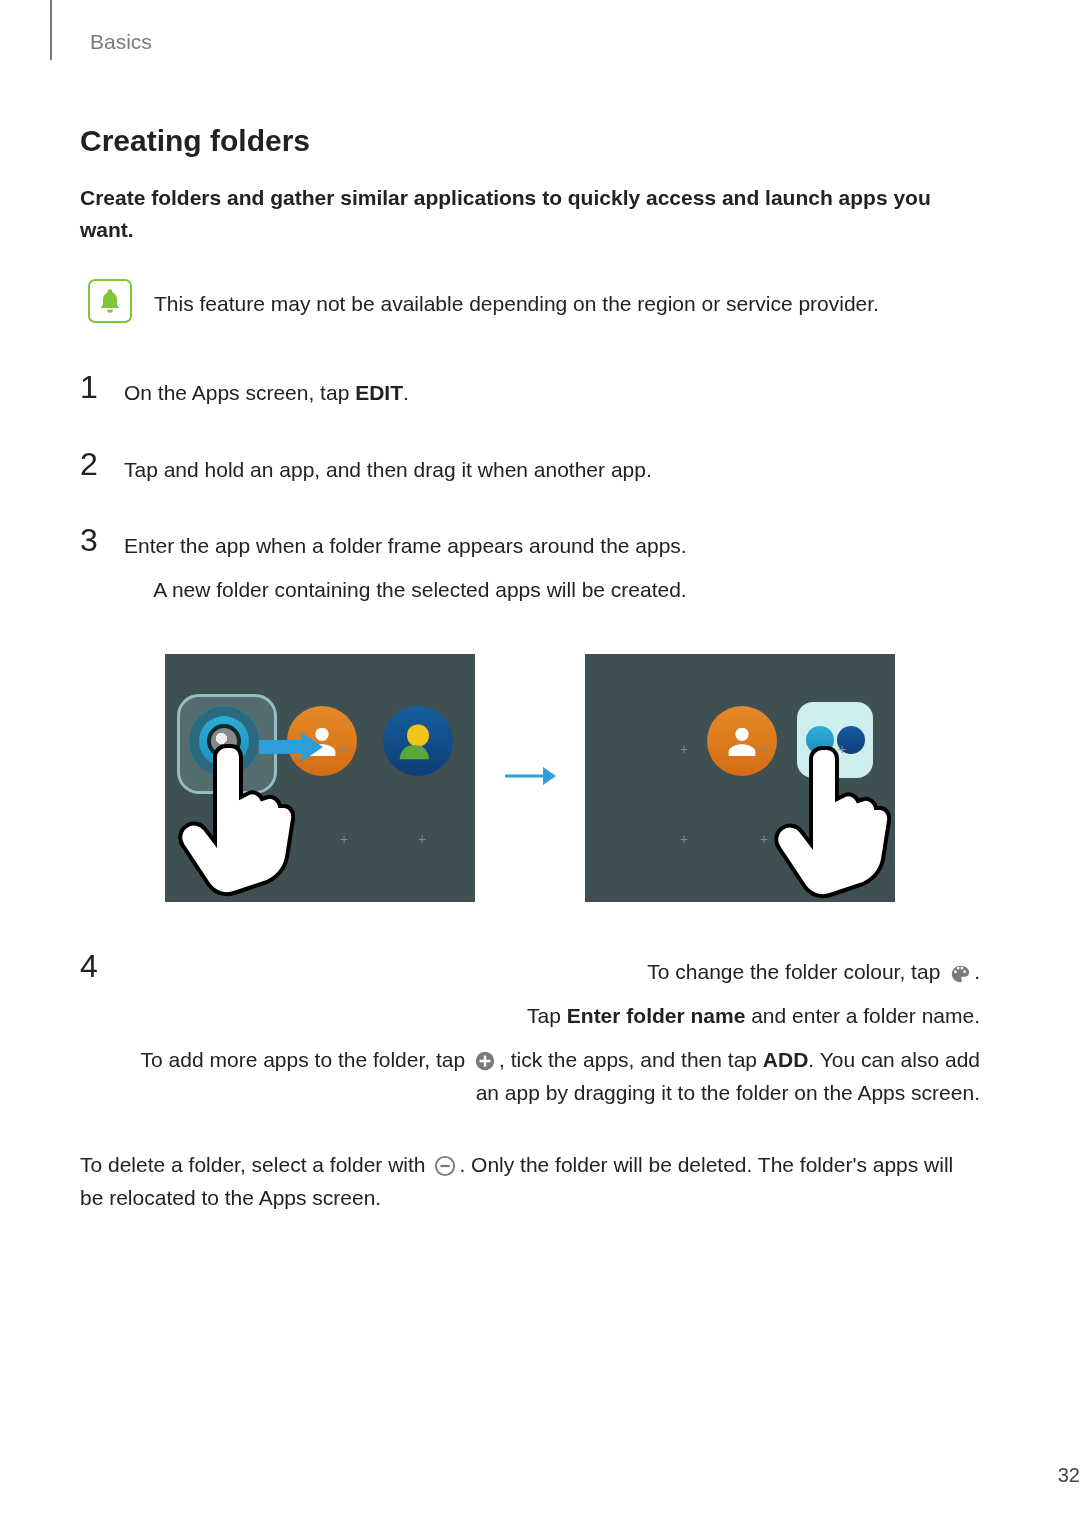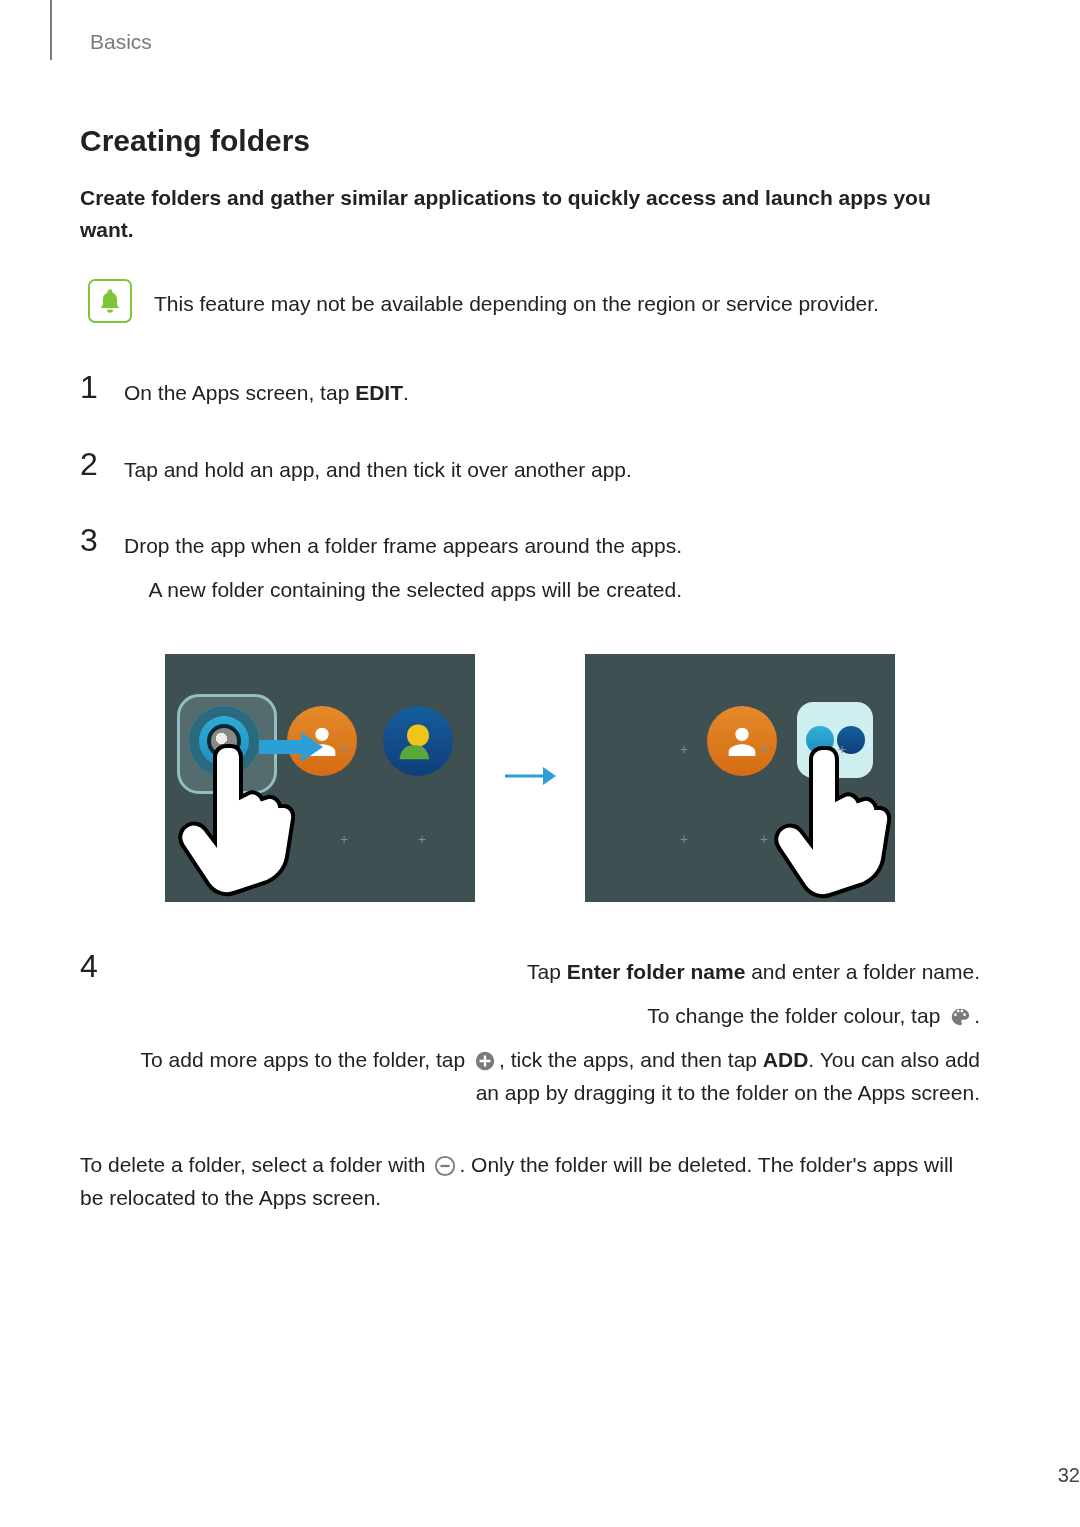--- a/index.html
+++ b/index.html
@@ -221,28 +221,28 @@
       <div class="step-body">
         <p>
           <span>On the Apps screen, tap </span><span class="bold">EDIT</span><span>.</span>
         </p>
       </div>
     </div>
 
     <div class="step">
       <div class="step-num">2</div>
       <div class="step-body">
-        <p>Tap and hold an app, and then tick it over another app.</p>
+        <p>Tap and hold an app, and then drag it when another app.</p>
       </div>
     </div>
 
     <div class="step">
       <div class="step-num">3</div>
       <div class="step-body">
-        <p>Drop the app when a folder frame appears around the apps.</p>
+        <p>Enter the app when a folder frame appears around the apps.</p>
         <p>A new folder containing the selected apps will be created.</p>
       </div>
     </div>
 
     <div class="illustration">
 
       <div class="panel">
         <div class="frame-highlight" style="left:12px; top:40px; width:94px; height:94px;"></div>
         <div class="app-slot app-camera" style="left:24px; top:52px;"></div>
         <div class="app-slot app-contact" style="left:122px; top:52px;">
@@ -300,28 +300,28 @@
               <path fill="#fff" stroke="#000" stroke-width="4" d="M56 8c6 0 10 5 10 11v40l8-4c5-2 11 1 13 6l6-2c5-1 11 3 12 9l5 0c6 1 9 7 8 13l-6 38c-2 12-11 22-23 26l-30 10c-9 3-19 0-25-8L8 108c-5-7-3-17 5-21 6-3 13-1 17 4l10 13V19c0-6 5-11 11-11Z"></path>
             </svg>
         </div>
       </div>
     </div>
 
     <div class="step">
       <div class="step-num">4</div>
       <div class="step-body">
         <p>
-          <span>Tap </span><span class="bold">Enter folder name</span><span> and enter a folder name.</span>
-        </p>
-        <p>
           <span>To change the folder colour, tap </span><span class="inline-icon">
               <svg viewBox="0 0 24 24">
                 <path fill="#7a7a7a" d="M12 3a9 9 0 0 0 0 18c1.5 0 2-1 2-2s-.7-1.6-.7-2.4c0-1 .8-1.6 1.8-1.6H17a5 5 0 0 0 5-5c0-4-4.5-7-10-7Zm-5 8a1.5 1.5 0 1 1 0-3 1.5 1.5 0 0 1 0 3Zm3-4a1.5 1.5 0 1 1 0-3 1.5 1.5 0 0 1 0 3Zm4 0a1.5 1.5 0 1 1 0-3 1.5 1.5 0 0 1 0 3Zm3 4a1.5 1.5 0 1 1 0-3 1.5 1.5 0 0 1 0 3Z"></path>
               </svg>
             </span><span>.</span>
+        </p>
+        <p>
+          <span>Tap </span><span class="bold">Enter folder name</span><span> and enter a folder name.</span>
         </p>
         <p>
           <span>To add more apps to the folder, tap </span><span class="inline-icon">
               <svg viewBox="0 0 24 24">
                 <circle cx="12" cy="12" r="10" fill="#7a7a7a"></circle>
                 <path stroke="#fff" stroke-width="2.6" d="M12 6v12M6 12h12"></path>
               </svg>
             </span><span>, tick the apps, and then tap </span><span class="bold">ADD</span><span>. You can also add an app by dragging it to the folder on the Apps screen.</span>
         </p>
       </div>

